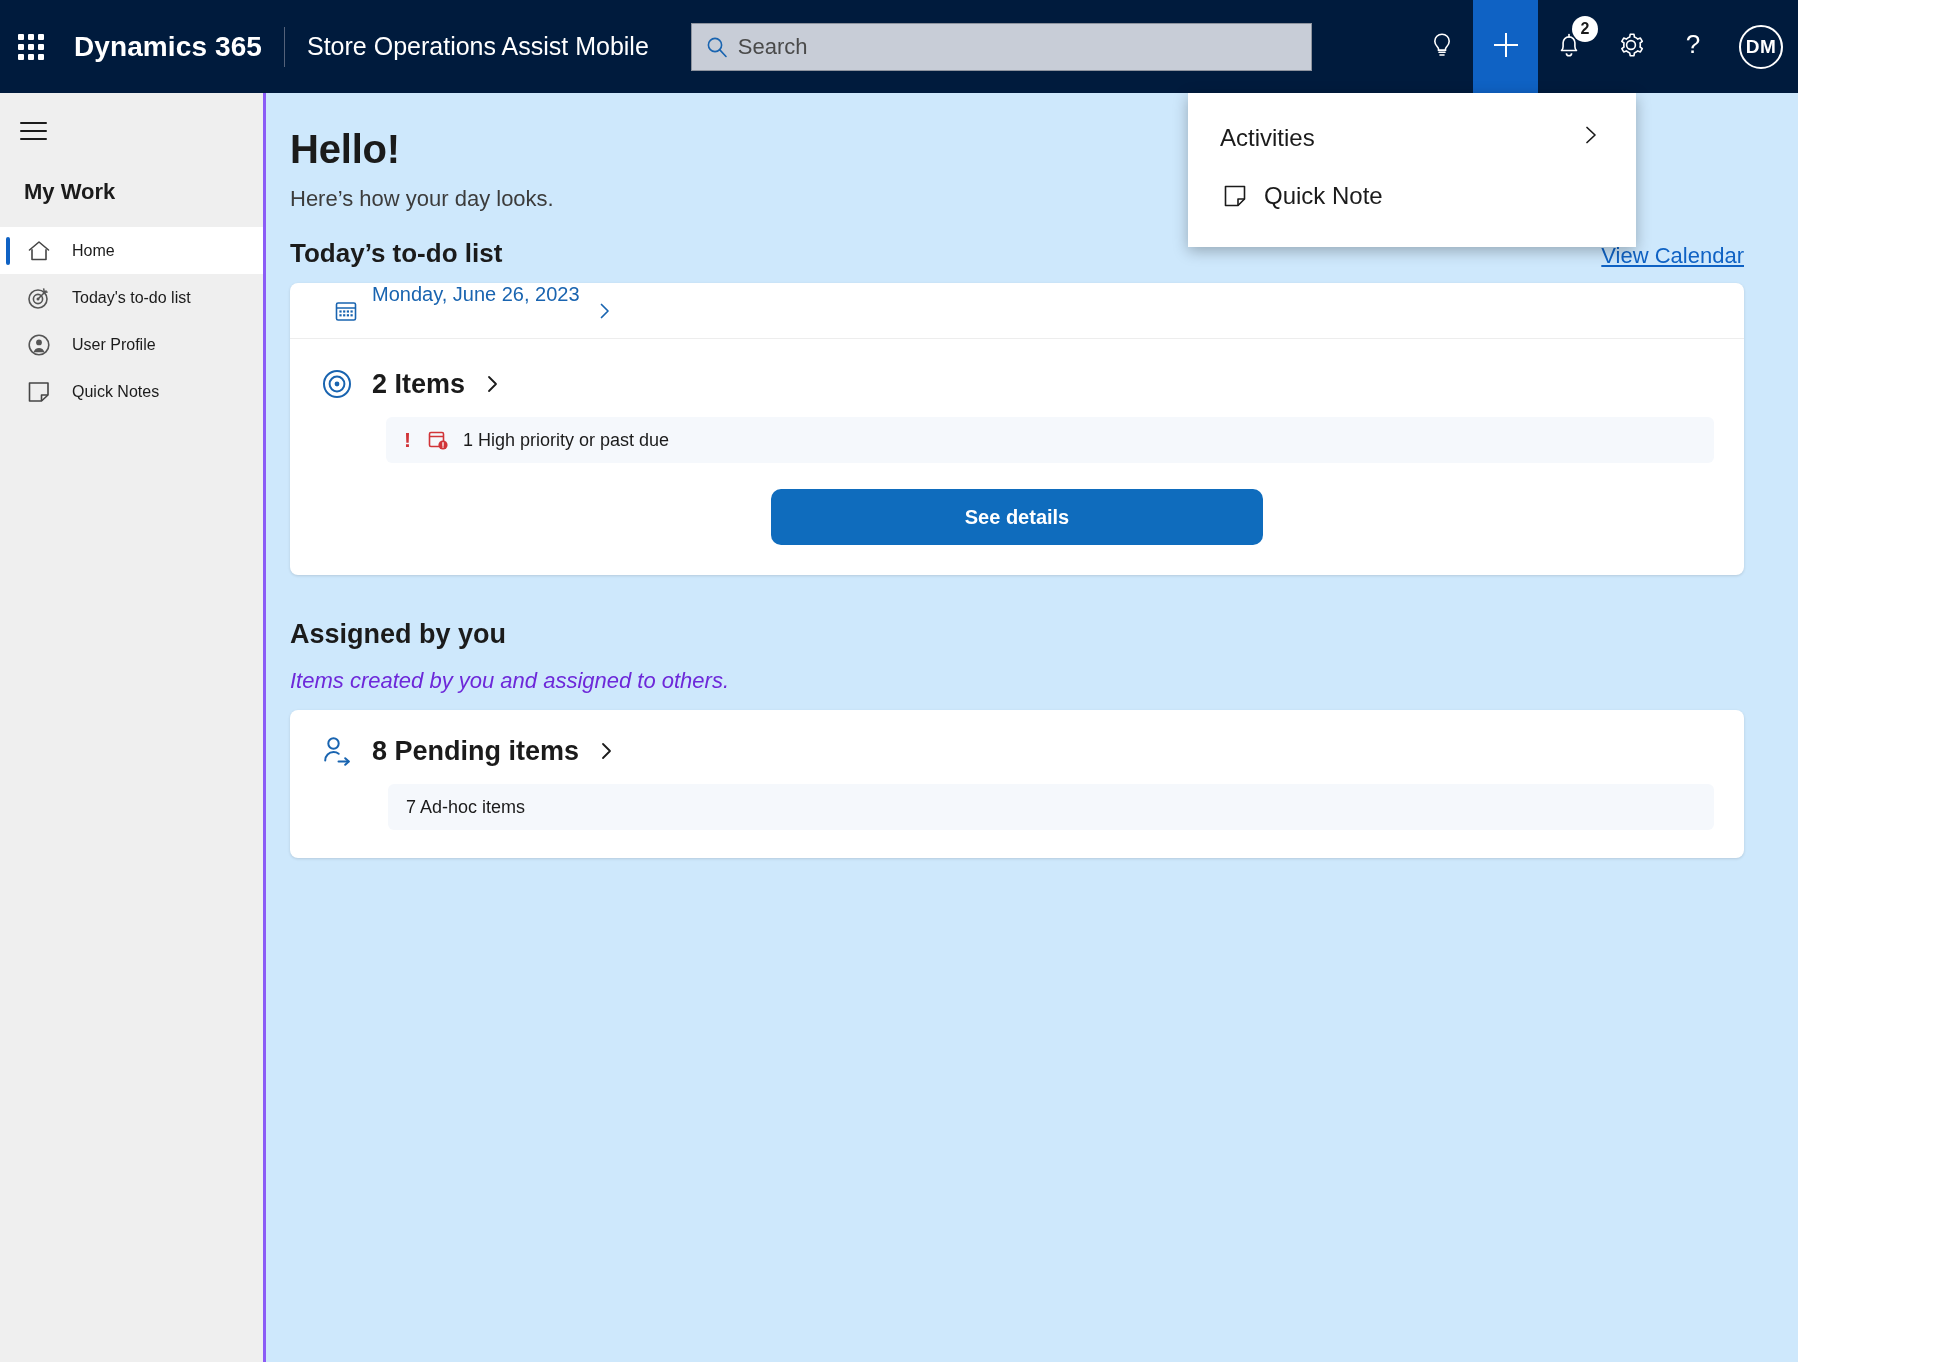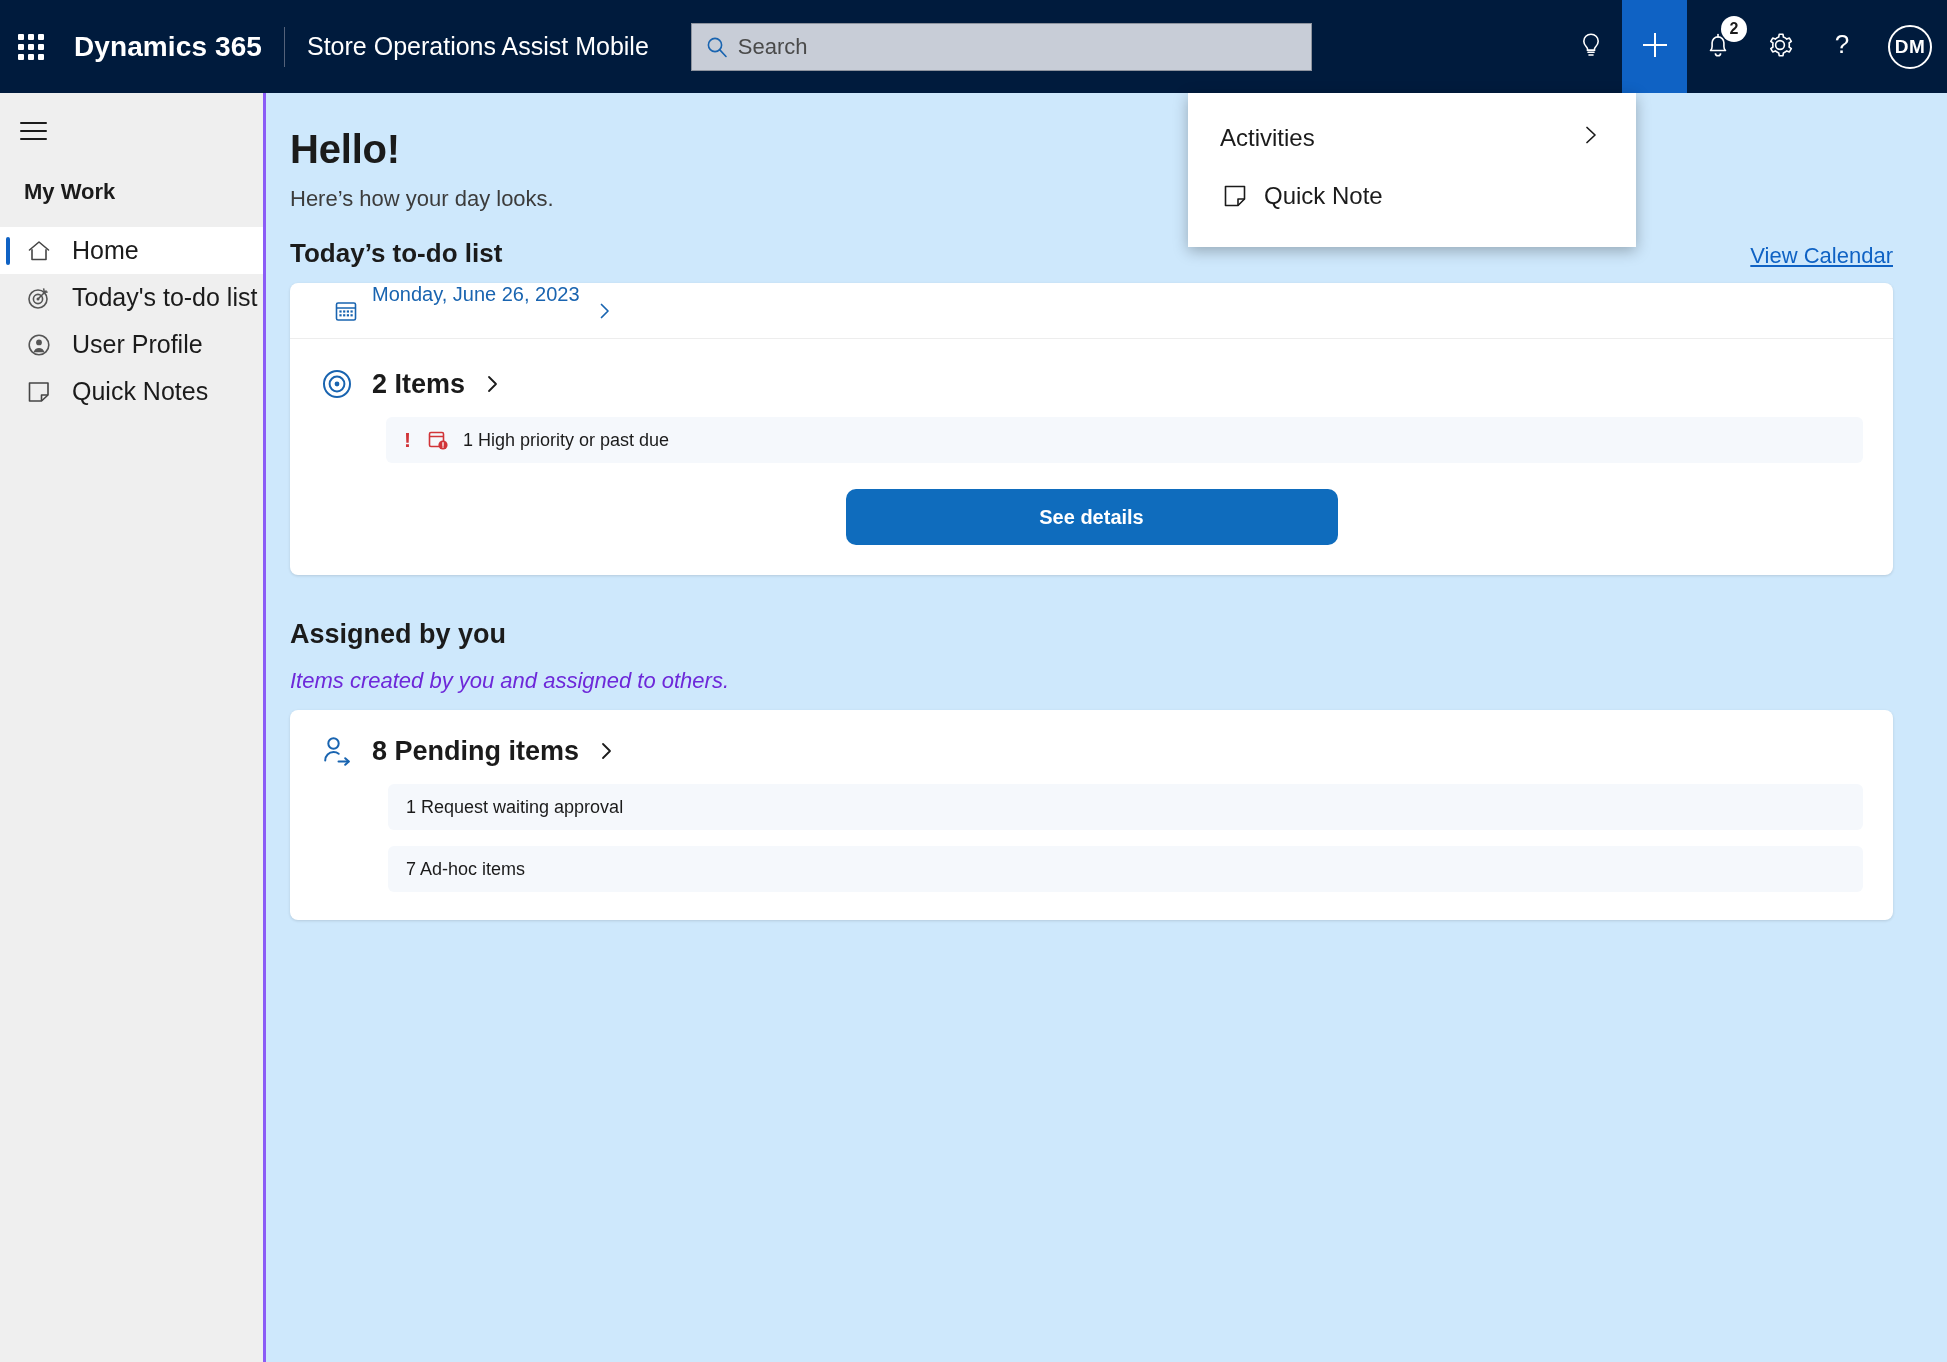--- a/index.html
+++ b/index.html
@@ -2,21 +2,21 @@
 <html><head>
 <meta charset="utf-8">
 <style>
   * { box-sizing: border-box; margin: 0; padding: 0; }
   html, body {
     width: 1947px; height: 1362px;
     font-family: "Liberation Sans", sans-serif;
     background: #ffffff;
     overflow: hidden;
   }
-  .app { width: 1947px; height: 1362px; display: flex; flex-direction: column; position: relative; }
+  .app { width: 1798px; height: 1362px; display: flex; flex-direction: column; position: relative; }
 
   
   .topnav {
     height: 93px; min-height: 93px;
     background: #001b3d;
     display: flex; align-items: center;
     position: relative; z-index: 30;
   }
   .waffle {
     width: 62px; height: 93px;
@@ -105,21 +105,21 @@
   }
   .hamburger .bars { width:27px; }
   .hamburger .bars i { display:block; height:2px; background:#1b1b1b; margin:6px 0; border-radius:1px; }
   .sb-title {
     font-size: 22px; font-weight:700; color:#1b1b1b;
     padding: 24px 0 22px 24px;
   }
   .sb-item {
     height: 47px; display:flex; align-items:center;
     padding-left: 8px; cursor:pointer; position:relative;
-    color:#1b1b1b; font-size:25px;text-align:right;
+    color:#1b1b1b; font-size:16px;text-align:right;
   }
   .sb-item.active { background:#ffffff; }
   .sb-item.active .sb-rail {
     position:absolute; left:6px; top:50%; transform:translateY(-50%);
     width:4px; height:28px; background:#0f62c4; border-radius:2px;
   }
   .sb-ico { width:34px; margin: 0 16px 0 14px; display:flex; align-items:center; justify-content:center; flex:none;}
 
   
   .main {
@@ -440,23 +440,20 @@
               </span>
               <span class="count-text">8 Pending items</span>
               <span class="count-chev">
                 <svg width="20" height="20" viewBox="0 0 20 20">
                   <polyline points="6,3 13,10 6,17" fill="none" stroke="#1b1b1b" stroke-width="1.8" stroke-linecap="round" stroke-linejoin="round"></polyline>
                 </svg>
               </span>
             </div>
 
             <div class="pill full">
-              <span class="pill-text">1 Request waiting approval</span>
-            </div>
-            <div class="pill full">
               <span class="pill-text">7 Ad-hoc items</span>
             </div>
           </div>
         </div>
 
       </div>
     </div>
   </div>
 </div>
 

